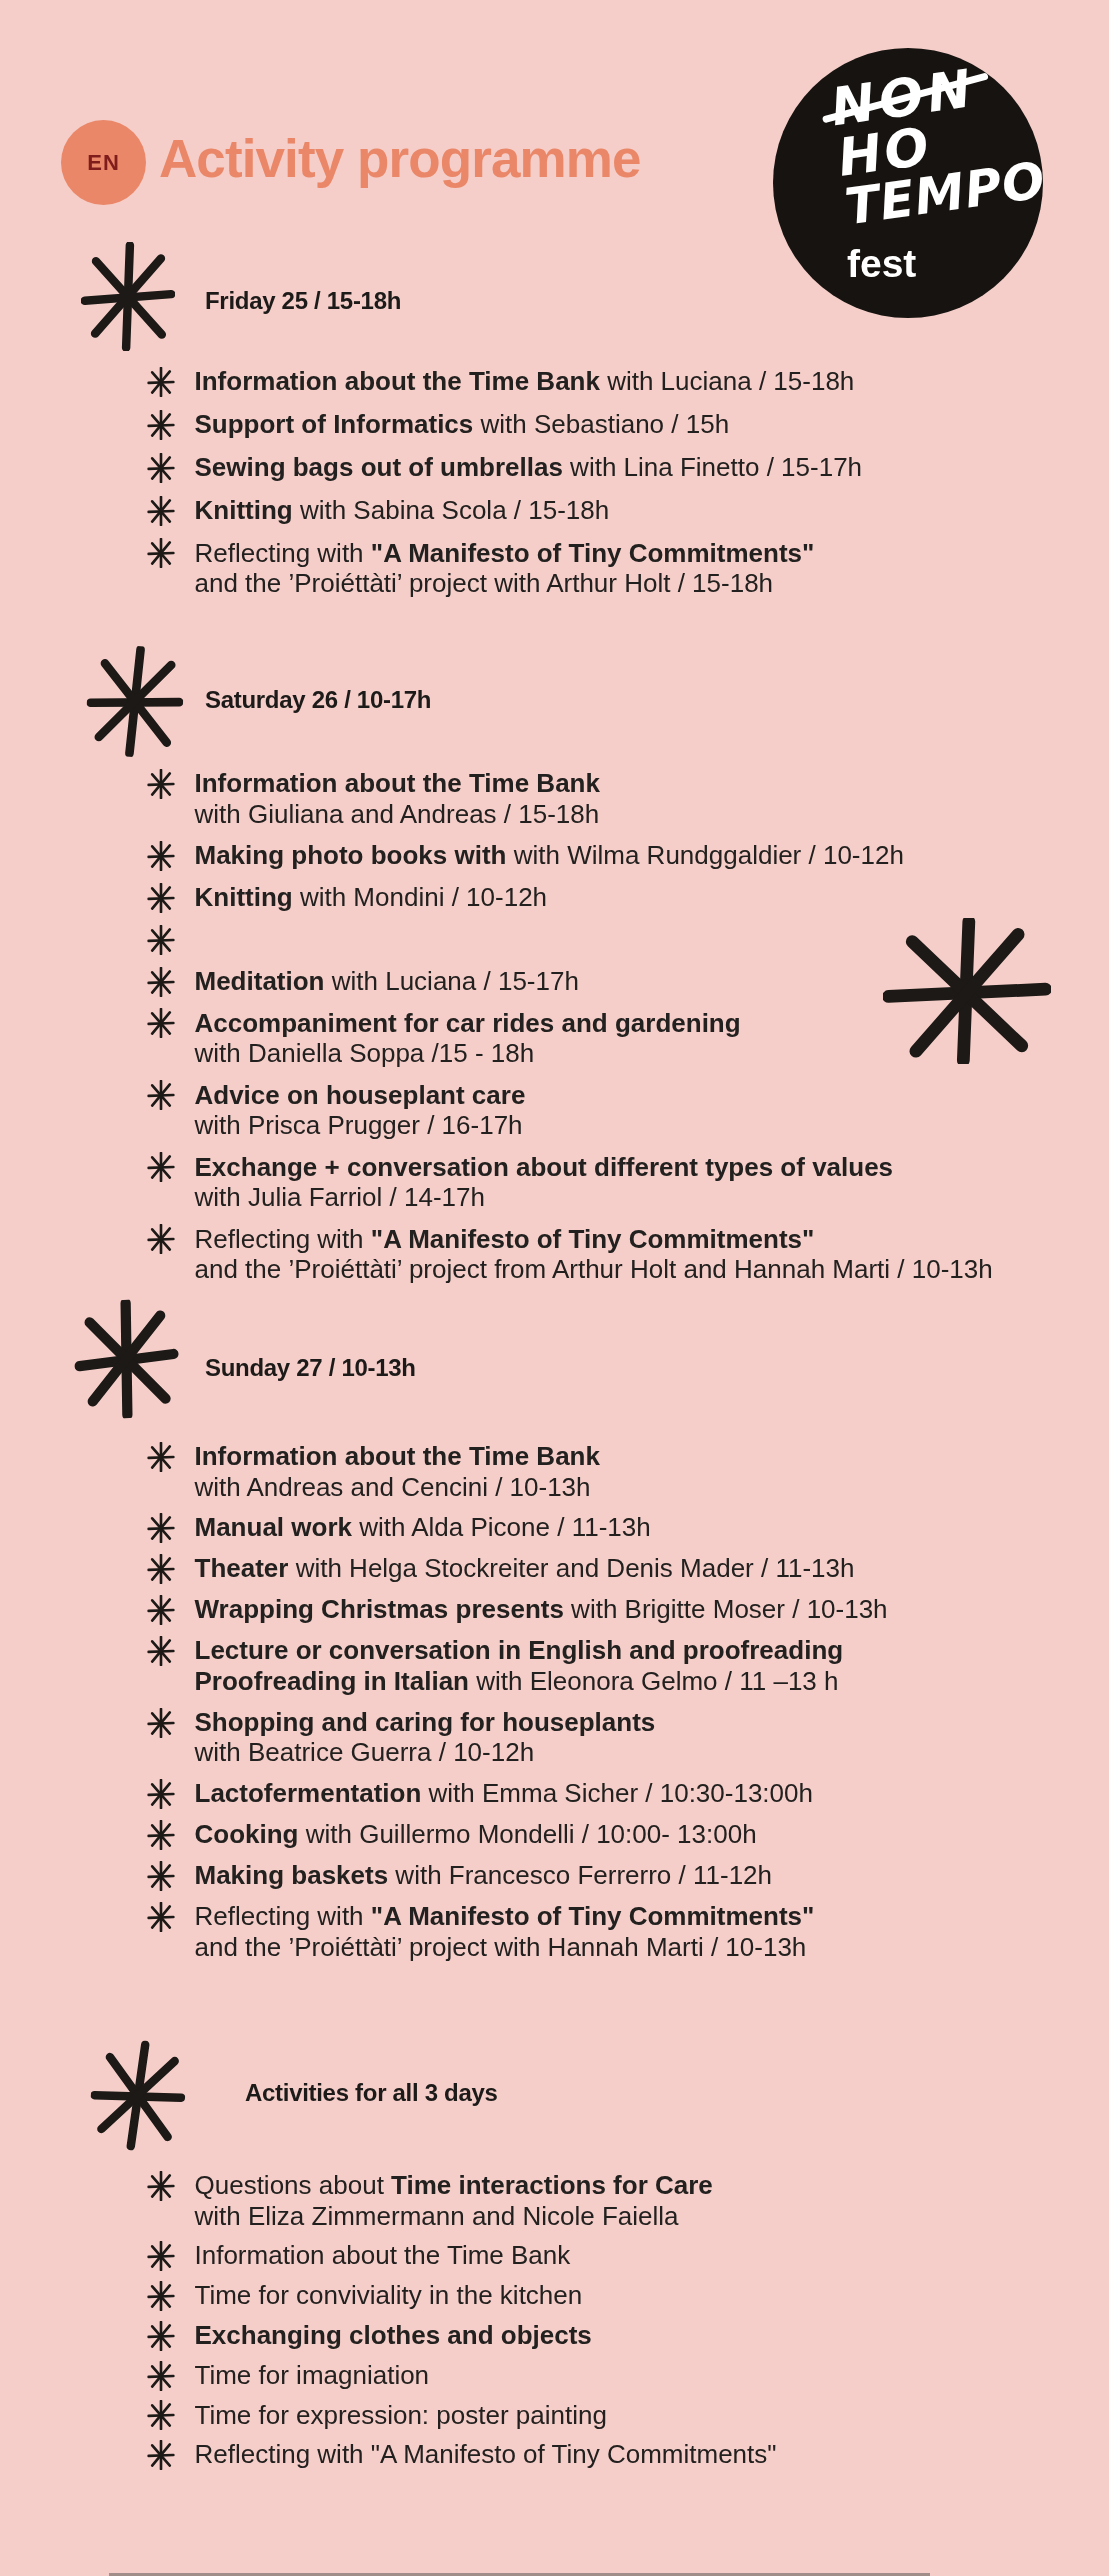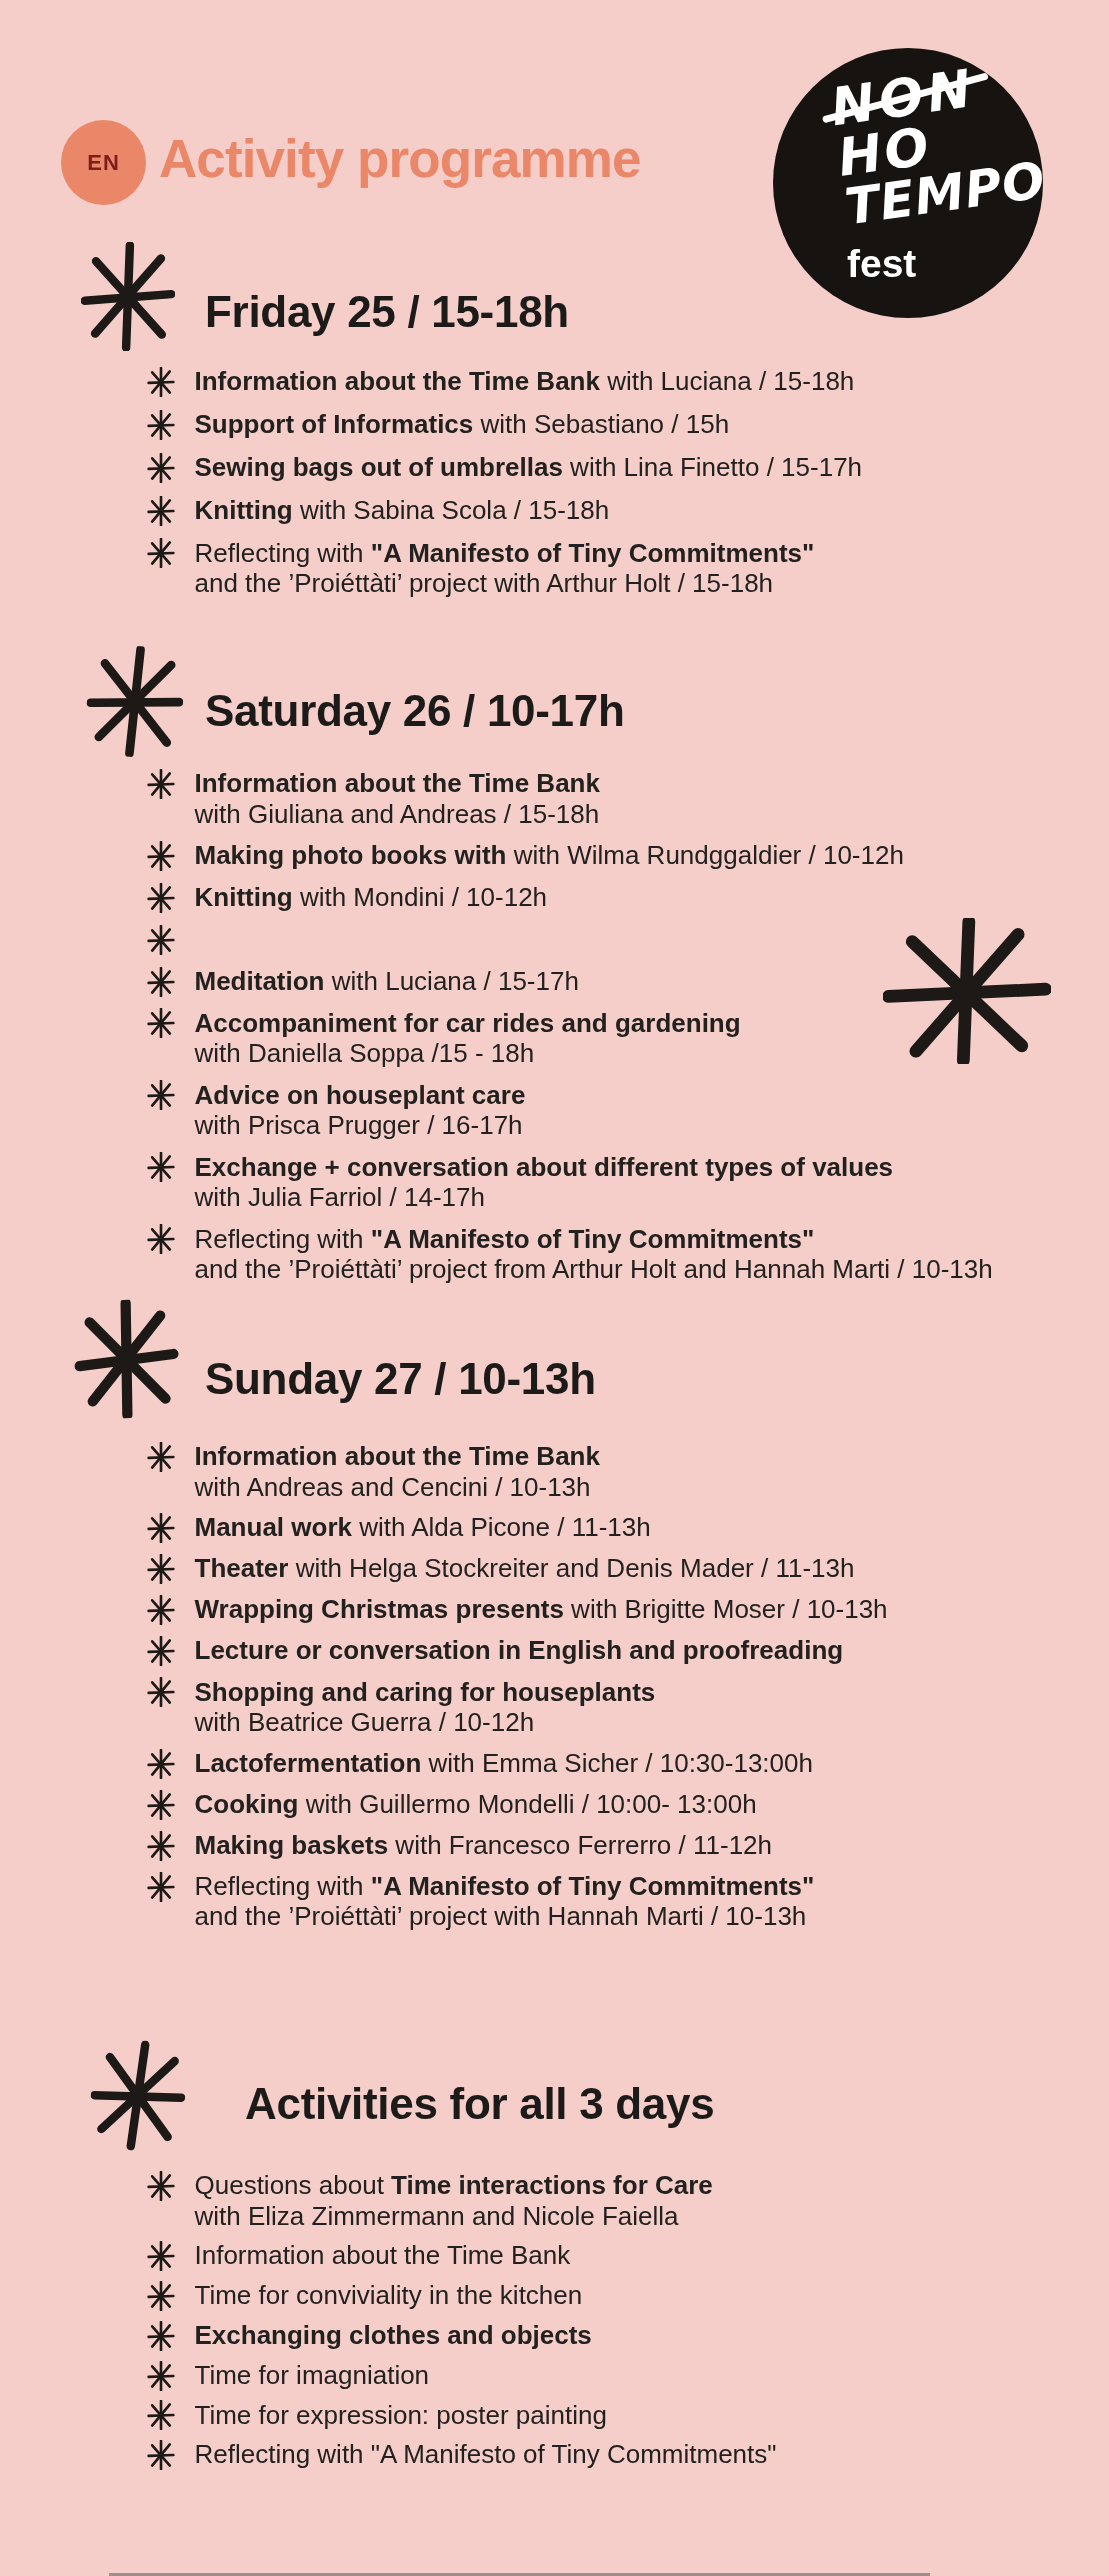--- a/index.html
+++ b/index.html
@@ -42,21 +42,21 @@
   .logo-ho { font-size:52px; letter-spacing:2.8px; }
   .logo-tempo { font-size:50px; letter-spacing:0.9px; }
   .logo-fest {
     position:absolute; left:74px; top:194px;
     font-size:39px; font-weight:bold; font-style:normal; font-family:"Liberation Sans",sans-serif;
   }
   .big-star { position:absolute; }
   .big-star svg, .decorative-star svg, .bullet { display:block; width:100%; height:100%; }
   .section-heading {
     position:absolute; margin:0;
-    font-size:44px; font-weight:bold; letter-spacing:-0.3px;
+    font-size:24px; font-weight:bold; letter-spacing:-0.3px;
     color:#1d1b19; white-space:nowrap;
   }
   .items { position:absolute; display:flex; flex-direction:column; }
   .item { display:flex; align-items:flex-start; }
   .bullet { width:30px; height:30px; flex:0 0 30px; margin-right:18.5px; margin-top:0.9px; }
   .item-text { font-size:26px; line-height:30.5px; white-space:nowrap; }
   .b { font-weight:bold; }
   .decorative-star { position:absolute; left:883px; top:918px; width:168px; height:146px; }
   .bottom-strip {
     position:absolute; left:109px; bottom:0; width:821px; height:2.8px;
@@ -335,20 +335,21 @@
         </div>
         <div class="item">
           <svg class="bullet" viewBox="0 0 34 34" fill="none" stroke="#1c1916" stroke-width="3" stroke-linecap="round">
     <line x1="17" y1="1" x2="17" y2="33"></line>
     <line x1="3" y1="18" x2="31" y2="17"></line>
     <line x1="7" y1="6" x2="27" y2="29"></line>
     <line x1="27" y1="5" x2="7" y2="29"></line>
   </svg>
           <div class="item-text">
             <div class="line"><span class="b">Lecture or conversation in English and proofreading</span></div>
+            <div class="line"><span class="b">Proofreading in Italian</span><span> with Eleonora Gelmo / 11 –13 h</span></div>
           </div>
         </div>
         <div class="item">
           <svg class="bullet" viewBox="0 0 34 34" fill="none" stroke="#1c1916" stroke-width="3" stroke-linecap="round">
     <line x1="17" y1="1" x2="17" y2="33"></line>
     <line x1="3" y1="18" x2="31" y2="17"></line>
     <line x1="7" y1="6" x2="27" y2="29"></line>
     <line x1="27" y1="5" x2="7" y2="29"></line>
   </svg>
           <div class="item-text">

